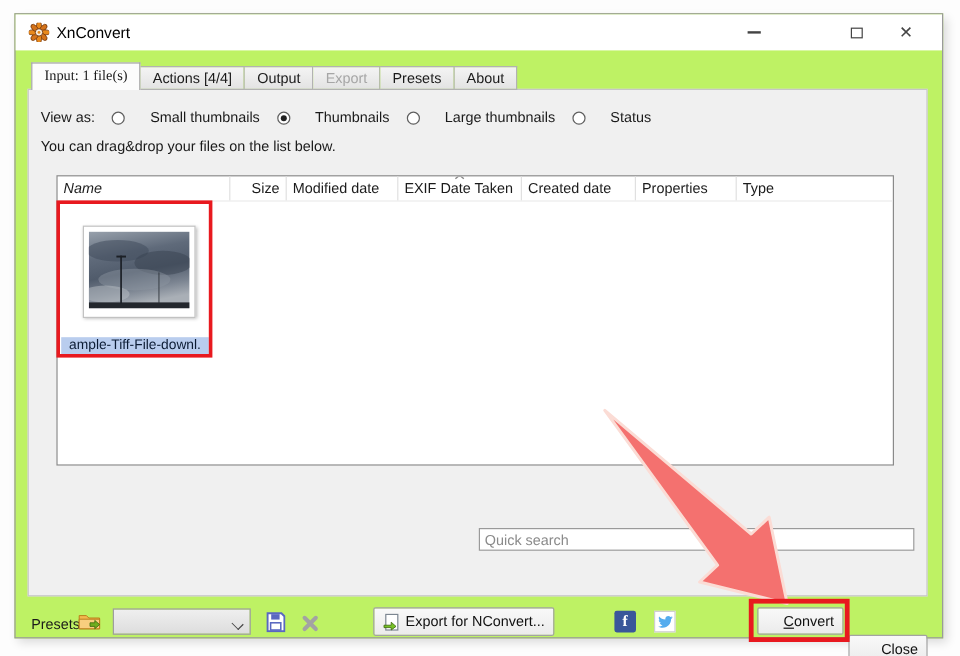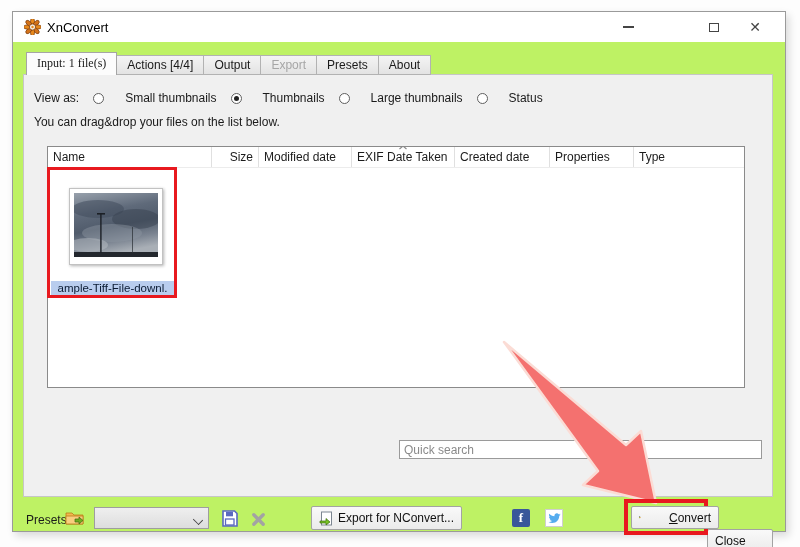--- a/index.html
+++ b/index.html
@@ -32,32 +32,32 @@
   .radio{width:11px;height:11px;border:1px solid #5f5f5f;border-radius:50%;background:#fff;
          display:flex;align-items:center;justify-content:center;box-sizing:border-box;}
   .radio .dot{width:5px;height:5px;border-radius:50%;background:#222;}
   .hint{position:absolute;left:21px;top:103px;z-index:3;}
   
   .list{position:absolute;left:34px;top:134px;width:698px;height:242px;background:#fff;
         border:1px solid #8a8a8a;box-sizing:border-box;z-index:3;}
   .lheader{display:flex;height:20px;border-bottom:1px solid #ececec;}
   .hcell{line-height:20px;color:#1b1b1b;border-right:1px solid #e0e0e0;box-sizing:border-box;
          padding-left:5px;position:relative;white-space:nowrap;overflow:hidden;}
-  .c-name{width:164px;} .c-size{width:47px;text-align:right;padding-right:5px;padding-left:0;}
+  .c-name{width:144px;font-style:italic;} .c-size{width:47px;text-align:right;padding-right:5px;padding-left:0;}
   .c-mod{width:93px;} .c-created{width:95px;} .c-exif{width:103px;} .c-props{width:84px;}
   .c-print{width:98px;} .c-type{flex:1;border-right:none;}
   .sortmark{position:absolute;left:50%;top:-2px;transform:translateX(-50%);color:#8a8a8a;}
   
   .thumb-item{position:absolute;left:38px;top:159px;width:123px;height:124px;z-index:4;}
   .frame{position:absolute;left:18px;top:17px;background:#fff;border:1px solid #c2c2c2;
          padding:4px;box-shadow:1px 1px 3px rgba(0,0,0,.3);}
   .fname{position:absolute;left:0px;top:110px;width:123px;height:15px;line-height:15px;
          background:#b9cdee;color:#0b1b33;font-size:11.5px;text-align:center;white-space:nowrap;overflow:hidden;}
   
-  .btn{position:absolute;display:inline-flex;align-items:center;justify-content:flex-start;gap:4px;
+  .btn{position:absolute;display:inline-flex;align-items:center;justify-content:flex-end;gap:4px;
        background:linear-gradient(#f9f9f9,#ebebeb);border:1px solid #a3a3a3;border-radius:2px;
        box-sizing:border-box;color:#111;padding:0 7px;}
   .btn.disabled{background:#dedede;border-color:#c2c2c2;color:#9b9b9b;}
   
   .qsearch{position:absolute;left:386px;top:428px;width:363px;height:19px;border:1px solid #9a9a9a;
            background:#fff;box-sizing:border-box;font-family:inherit;font-size:12px;color:#222;padding:0 4px;z-index:3;}
   .qsearch::placeholder{color:#8a8a8a;opacity:1;}
   
   .plabel{position:absolute;left:13px;top:501px;}
   .icon-btn{position:absolute;display:flex;align-items:center;justify-content:center;}
@@ -268,21 +268,21 @@
 
     <div class="social fb">
         <span>f</span>
       </div>
     <div class="social tw">
       <svg width="13" height="11" viewBox="0 0 17 14">
         <path d="M16.5,1.7c-.6.3-1.2.5-1.9.6.7-.4,1.2-1,1.5-1.8-.6.4-1.4.7-2.1.8C13.4.6,12.5.2,11.6.2,9.8.2,8.4,1.6,8.4,3.4c0,.3,0,.5.1.7C5.7,4,3.3,2.7,1.7.8,1.4,1.3,1.3,1.8,1.3,2.4c0,1.1.6,2.1,1.4,2.7-.5,0-1-.2-1.4-.4v0c0,1.6,1.1,2.9,2.6,3.2-.3.1-.6.1-.9.1-.2,0-.4,0-.6-.1.4,1.3,1.6,2.2,3,2.3-1.1.9-2.5,1.4-4,1.4H.6c1.4.9,3.1,1.4,4.9,1.4,5.9,0,9.2-4.9,9.2-9.2v-.4C15.5,3,16.1,2.4,16.5,1.7z" fill="#55acee"></path>
       </svg>
     </div>
 
-    <div class="btn" style="left:618px;top:494px;width:88px;height:23px;z-index:10;gap:28px;">
+    <div class="btn" style="left:618px;top:494px;width:72px;height:23px;z-index:10;gap:28px;">
       <svg width="15" height="13" viewBox="0 0 15 13">
         <rect x="3" y="0.5" width="11" height="9" fill="#dfe5e9" stroke="#8b949c" stroke-width="0.8"></rect>
         <rect x="0.8" y="2.8" width="11.5" height="9" fill="#fff" stroke="#6b737b" stroke-width="0.9"></rect>
         <rect x="1.8" y="3.8" width="9.5" height="7" fill="#f5d328"></rect>
         <path d="M1.8,3.8 L7,3.8 L1.8,9 Z" fill="#3fae49"></path>
         <path d="M11.3,10.8 L11.3,6 L6,10.8 Z" fill="#e2574c"></path>
       </svg>
       <span><span class="mn">C</span><span>onvert</span></span>
     </div>
 

